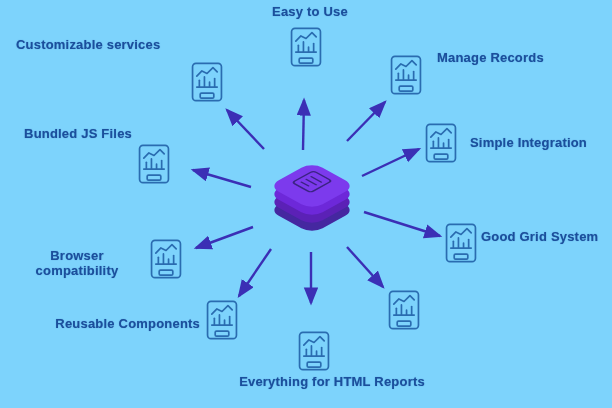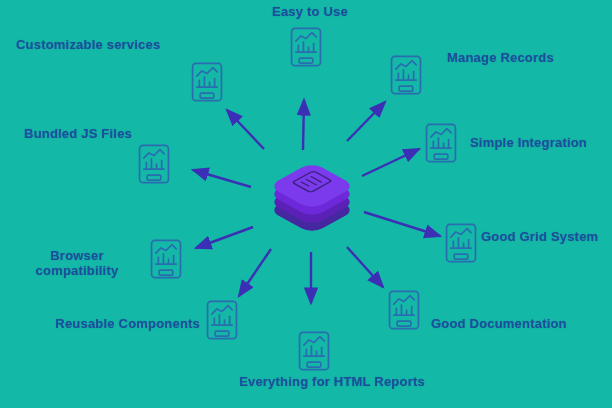--- a/index.html
+++ b/index.html
@@ -1,17 +1,17 @@
 <!DOCTYPE html>
 <html style="--icon-stroke: #2a6cb0; --label: #1b4f9c;"><head>
 <meta charset="utf-8">
 <style>
   html,body{margin:0;padding:0;background:#ffffff;}
   .canvas{
-    position:relative;width:612px;height:408px;background:#14b8a6;
+    position:relative;width:612px;height:408px;background:#7dd3fc;
     font-family:"Liberation Sans",sans-serif;overflow:hidden;
   }
   .layer{position:absolute;left:0;top:0;width:612px;height:408px;pointer-events:none;}
   .node{position:absolute;left:0;top:0;width:612px;height:408px;}
   .doc-icon{position:absolute;width:34px;height:42px;}
   .doc-icon *{stroke:var(--icon-stroke);fill:none;stroke-width:2;stroke-linecap:round;stroke-linejoin:round;}
   .node-label{
     position:absolute;font-size:13px;font-weight:700;color:var(--label);
     letter-spacing:.2px;line-height:1.15;
     text-shadow:0 0 1px rgba(27,79,156,.55);
@@ -82,21 +82,21 @@
       <svg class="doc-icon" viewBox="0 0 40 48" style="left: 389px; top: 54px;">
         <rect x="3" y="2" width="34" height="44" rx="4"></rect>
         <line x1="11" y1="30" x2="11" y2="22"></line>
         <line x1="17" y1="30" x2="17" y2="18"></line>
         <line x1="23" y1="30" x2="23" y2="24"></line>
         <line x1="29" y1="30" x2="29" y2="20"></line>
         <polyline points="8,17 14,11 20,14 27,7 32,12"></polyline>
         <line x1="8" y1="30" x2="32" y2="30"></line>
         <rect x="12" y="37" width="16" height="6" rx="1.5"></rect>
       </svg>
-      <div class="node-label" style="left: 437px; top: 51px; width: 140px; text-align: left; margin-left: 10px;">Manage Records</div>
+      <div class="node-label" style="left: 437px; top: 51px; width: 140px; text-align: left;">Manage Records</div>
     </div>
 
     <div class="node">
       <svg class="doc-icon" viewBox="0 0 40 48" style="left: 424px; top: 122px;">
         <rect x="3" y="2" width="34" height="44" rx="4"></rect>
         <line x1="11" y1="30" x2="11" y2="22"></line>
         <line x1="17" y1="30" x2="17" y2="18"></line>
         <line x1="23" y1="30" x2="23" y2="24"></line>
         <line x1="29" y1="30" x2="29" y2="20"></line>
         <polyline points="8,17 14,11 20,14 27,7 32,12"></polyline>
@@ -124,21 +124,20 @@
       <svg class="doc-icon" viewBox="0 0 40 48" style="left: 387px; top: 289px;">
         <rect x="3" y="2" width="34" height="44" rx="4"></rect>
         <line x1="11" y1="30" x2="11" y2="22"></line>
         <line x1="17" y1="30" x2="17" y2="18"></line>
         <line x1="23" y1="30" x2="23" y2="24"></line>
         <line x1="29" y1="30" x2="29" y2="20"></line>
         <polyline points="8,17 14,11 20,14 27,7 32,12"></polyline>
         <line x1="8" y1="30" x2="32" y2="30"></line>
         <rect x="12" y="37" width="16" height="6" rx="1.5"></rect>
       </svg>
-      <div class="node-label" style="left: 431px; top: 317px; width: 165px; text-align: left;">Good Documentation</div>
     </div>
 
     <div class="node">
       <svg class="doc-icon" viewBox="0 0 40 48" style="left: 297px; top: 330px;">
         <rect x="3" y="2" width="34" height="44" rx="4"></rect>
         <line x1="11" y1="30" x2="11" y2="22"></line>
         <line x1="17" y1="30" x2="17" y2="18"></line>
         <line x1="23" y1="30" x2="23" y2="24"></line>
         <line x1="29" y1="30" x2="29" y2="20"></line>
         <polyline points="8,17 14,11 20,14 27,7 32,12"></polyline>

